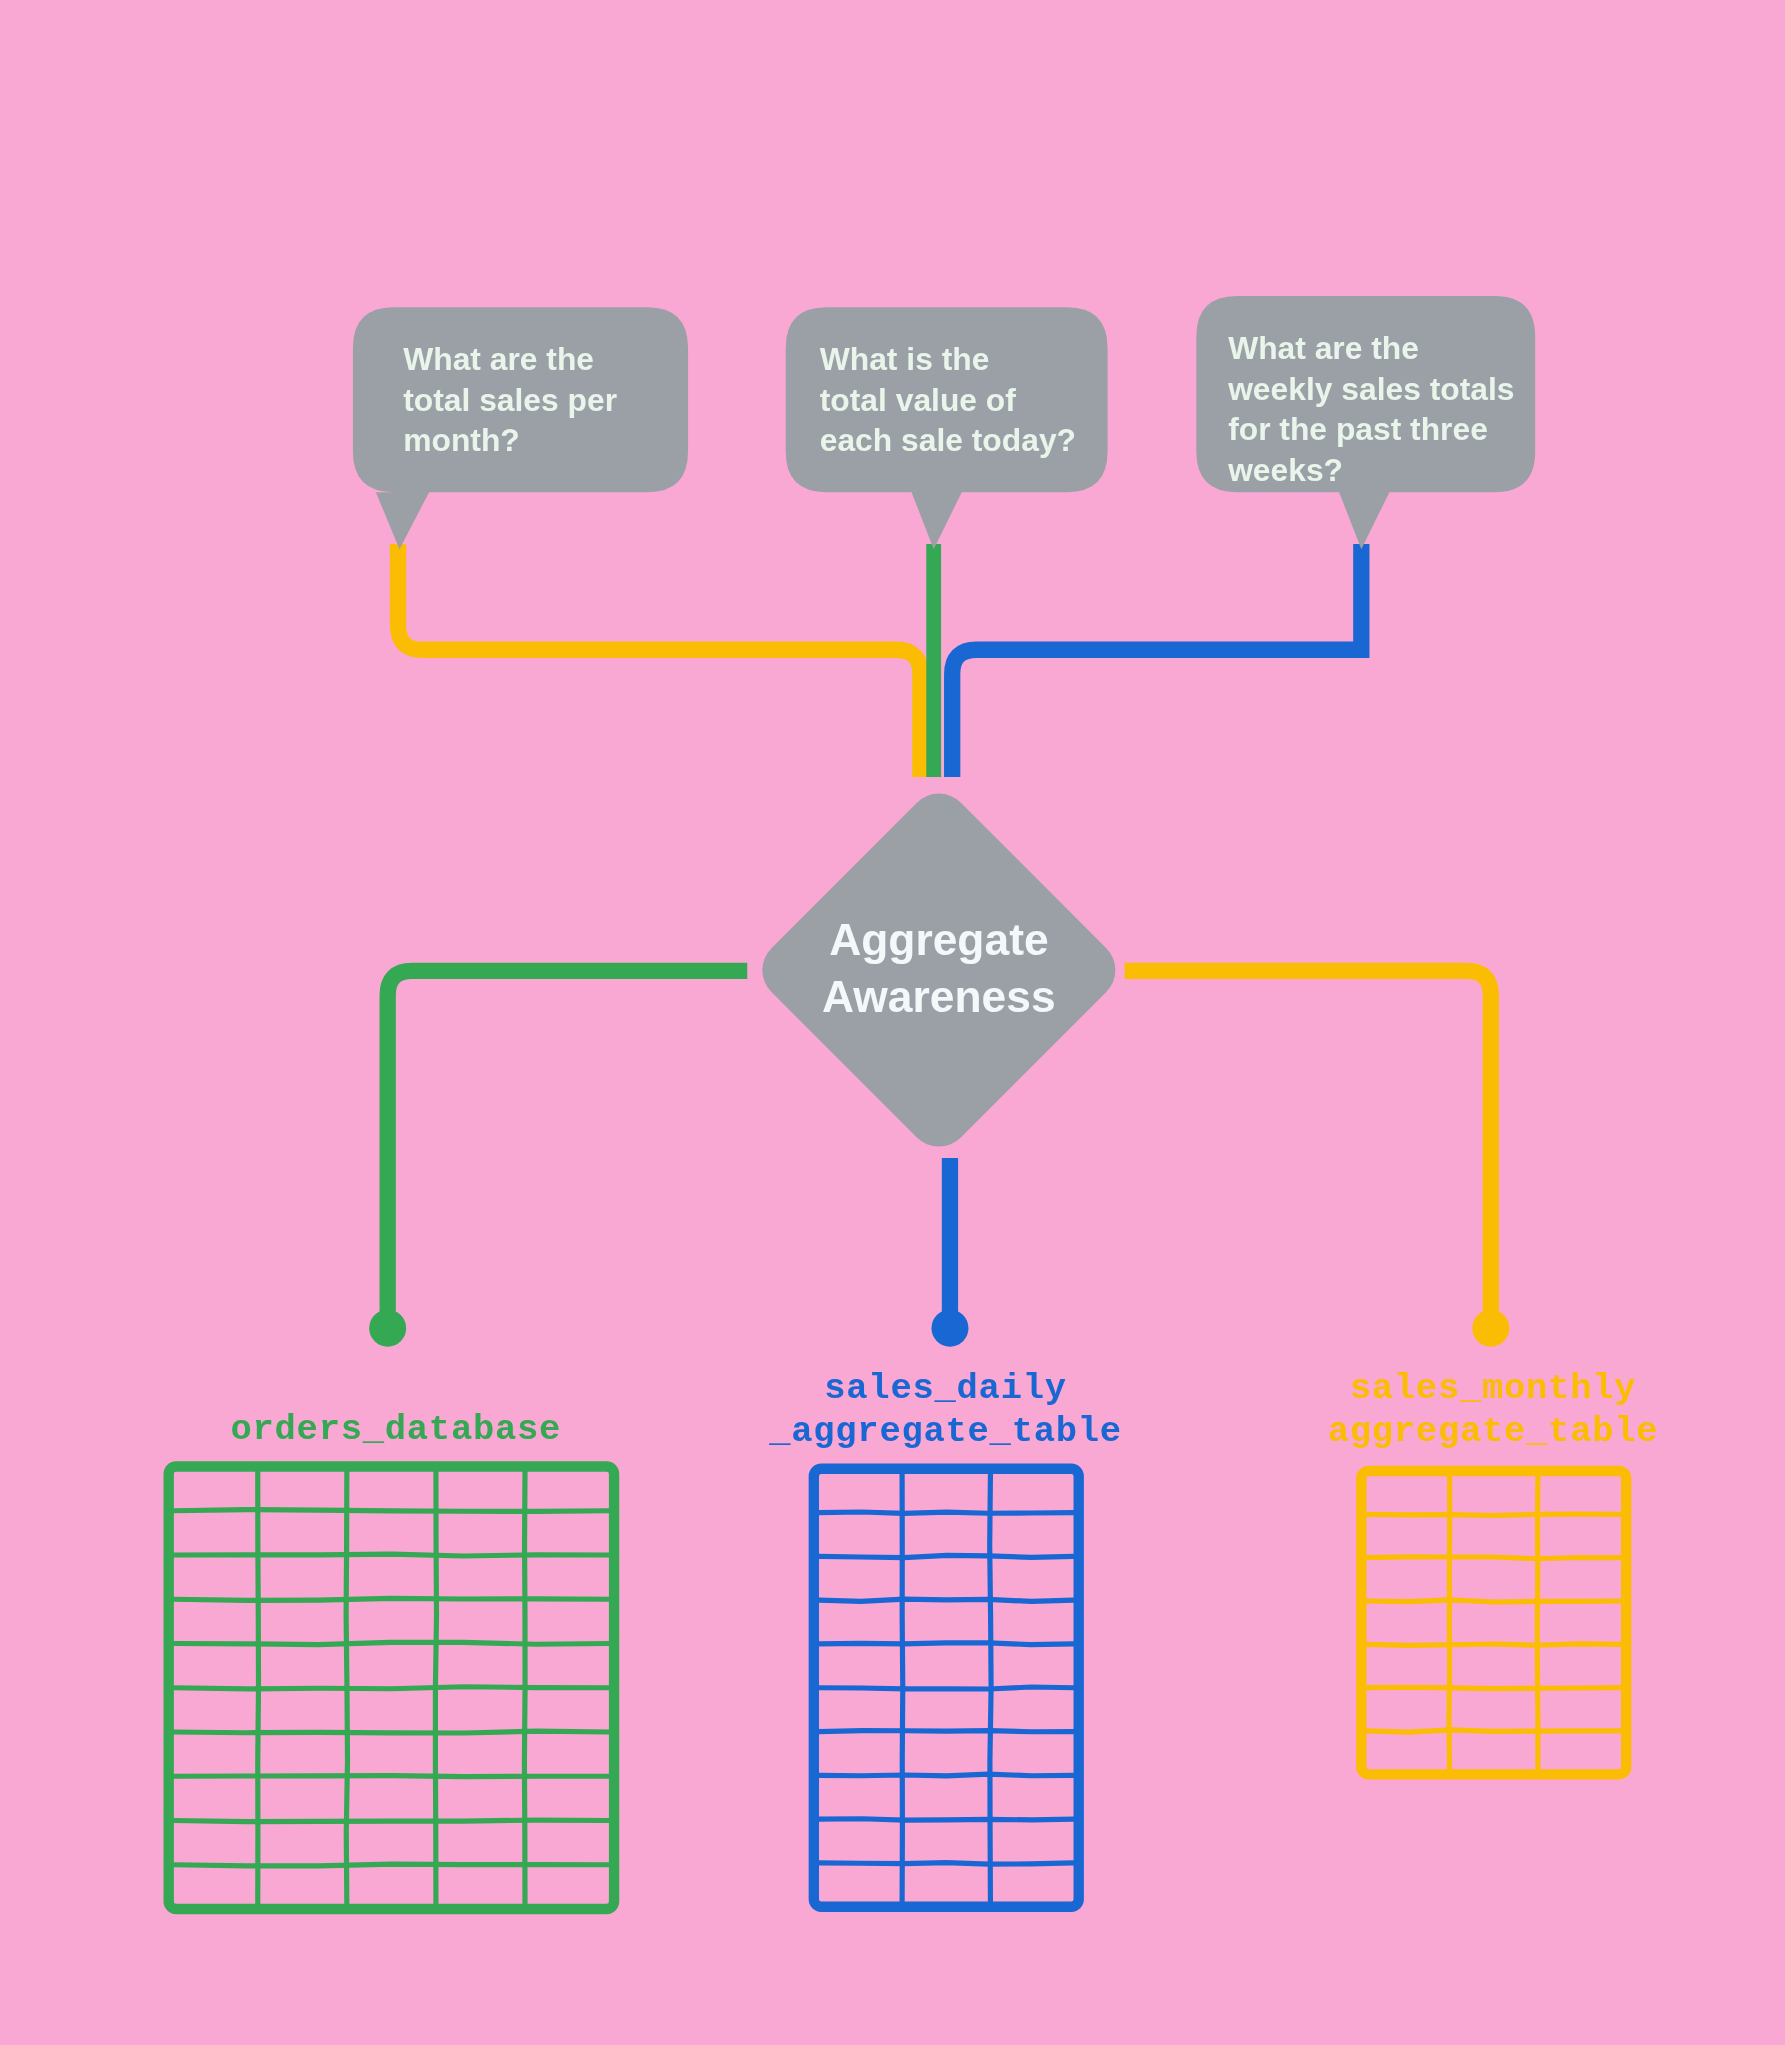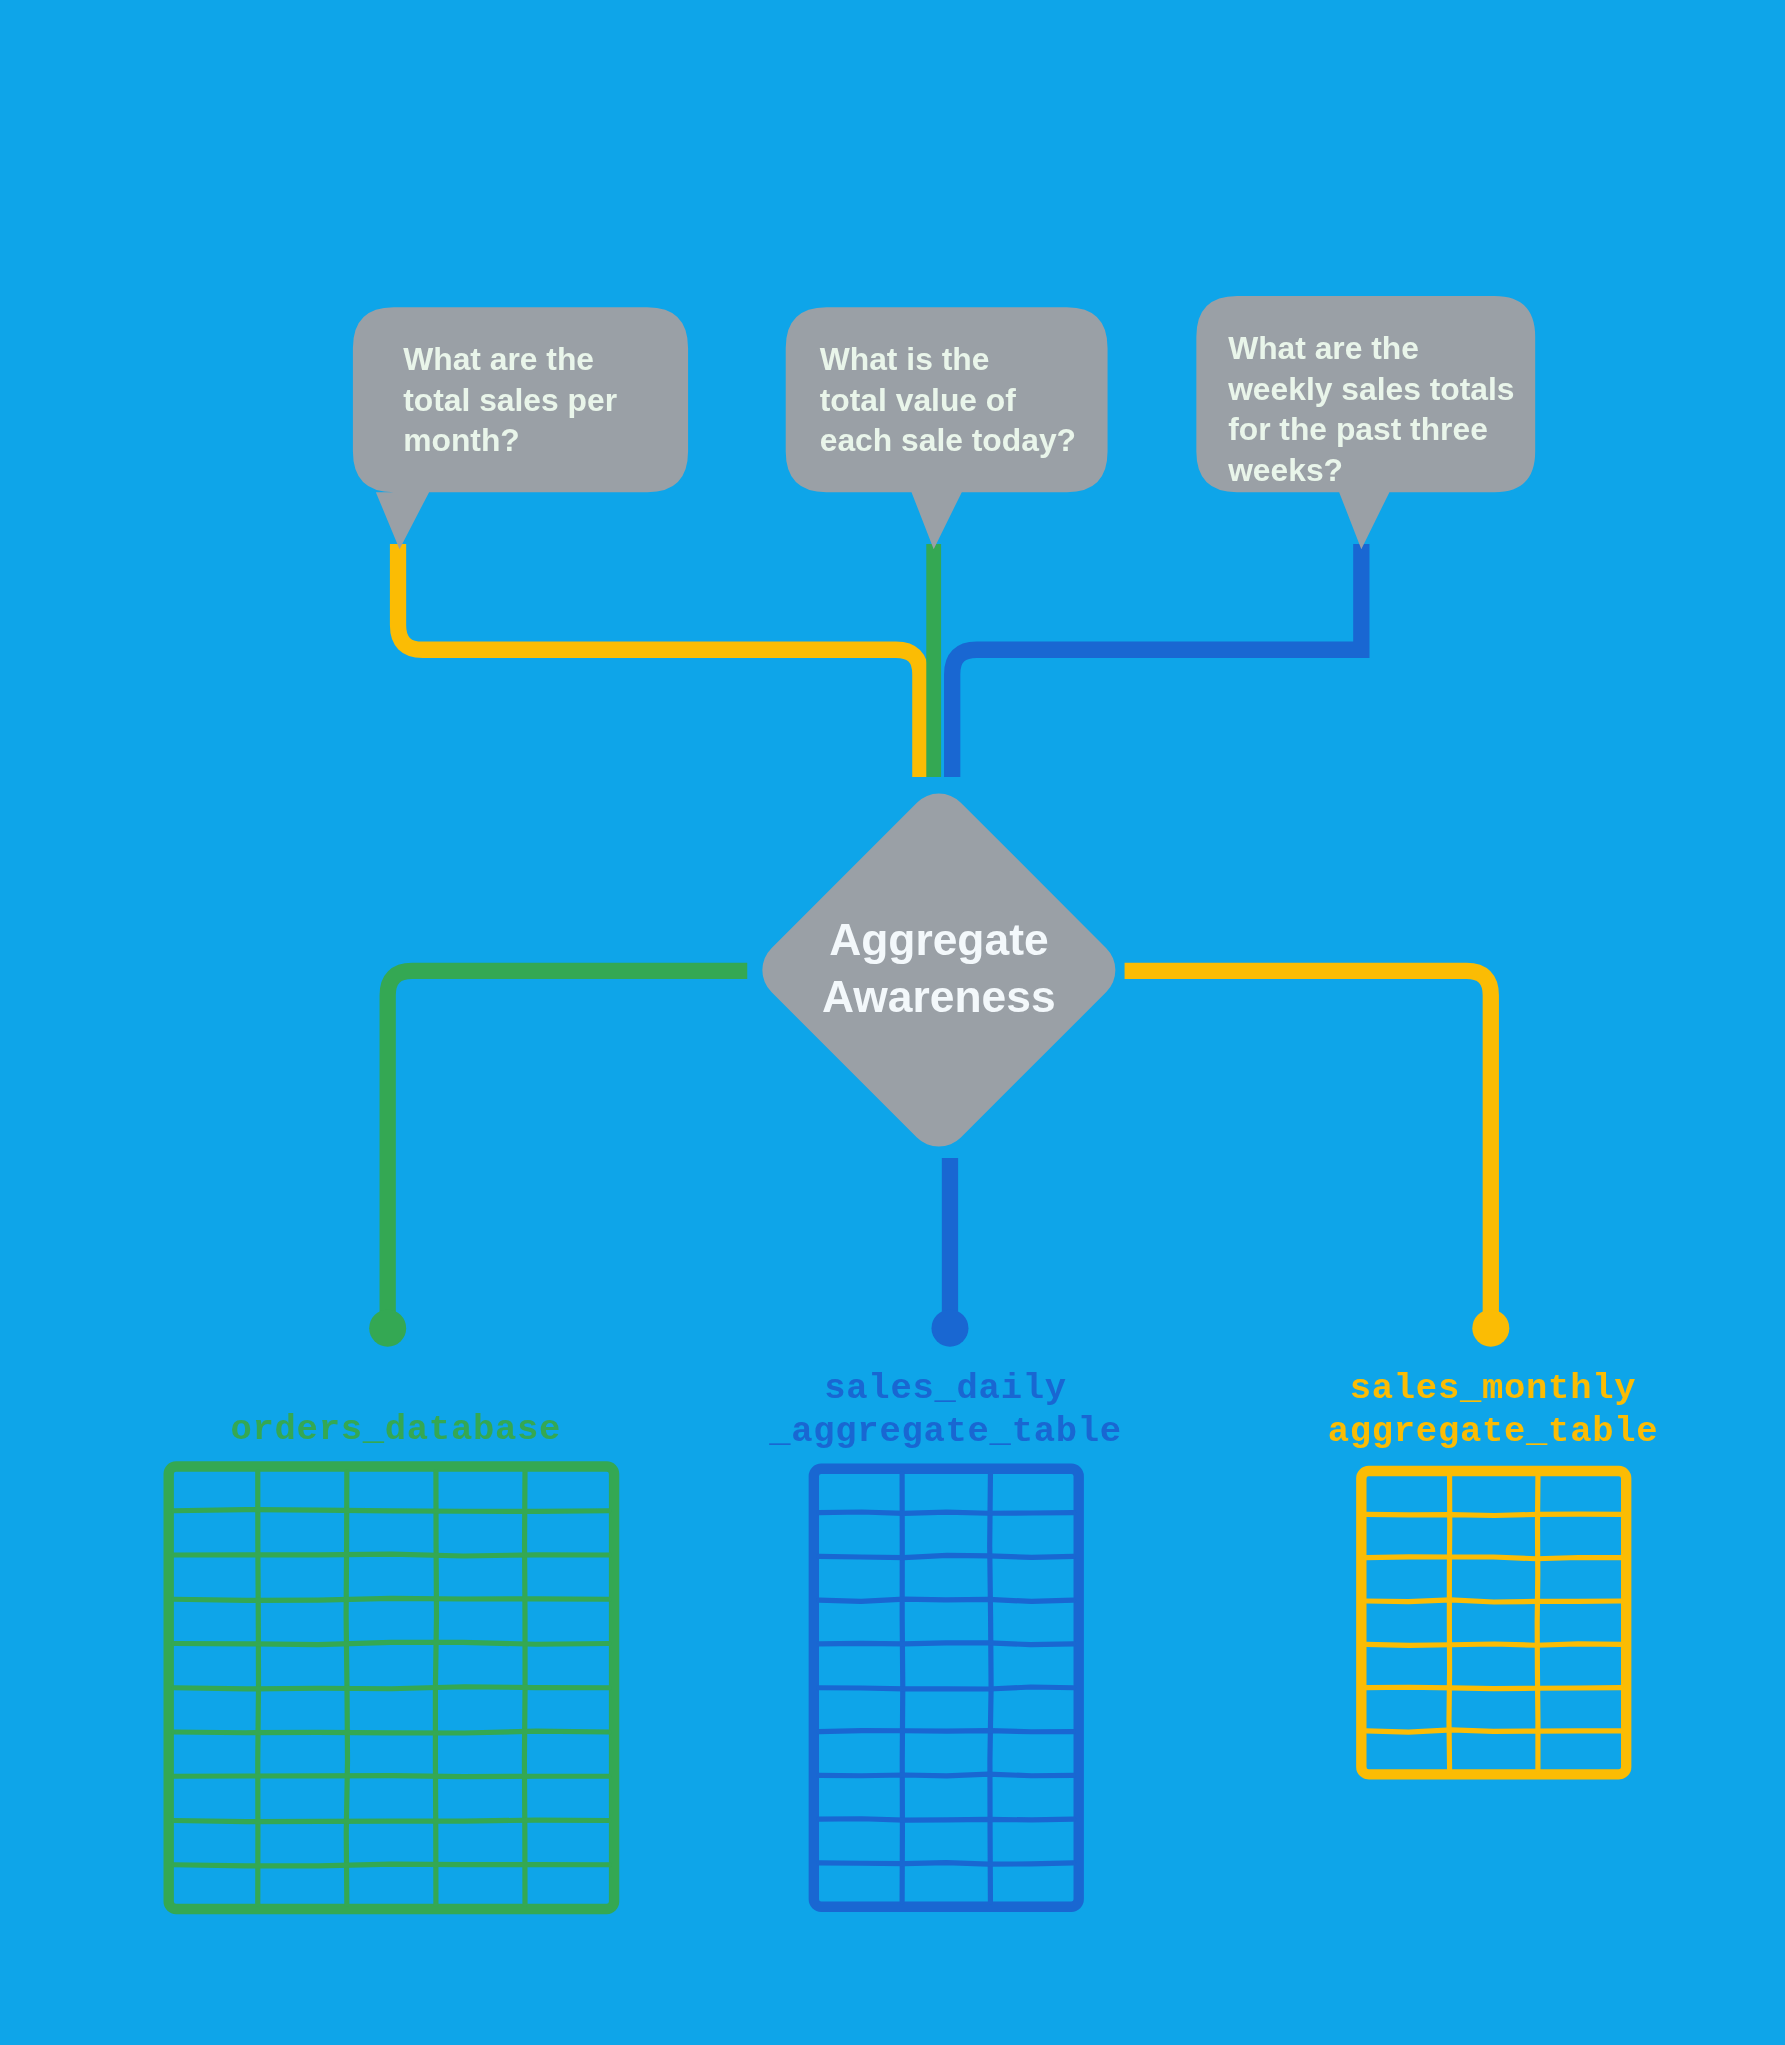--- a/index.html
+++ b/index.html
@@ -1,17 +1,17 @@
 <!DOCTYPE html>
 <html style="font-size:12px"><head>
 <meta charset="utf-8">
 <style>
   html,body{margin:0;padding:0;background:#ffffff;}
   body{width:1786px;height:2046px;font-family:"Liberation Sans",sans-serif;overflow:hidden;}
-  #stage{position:relative;width:1786px;height:2046px;background:#0ea5e9;}
+  #stage{position:relative;width:1786px;height:2046px;background:#f9a8d4;}
   svg#diagram{position:absolute;left:0;top:0;width:1786px;height:2046px;display:block;}
   .bubble-text{
     font-family:"Liberation Sans",sans-serif;
     font-weight:bold;
     font-size:43px;
     fill:#e9f5ea;
   }
   .diamond-text{
     font-family:"Liberation Sans",sans-serif;
     font-weight:bold;

